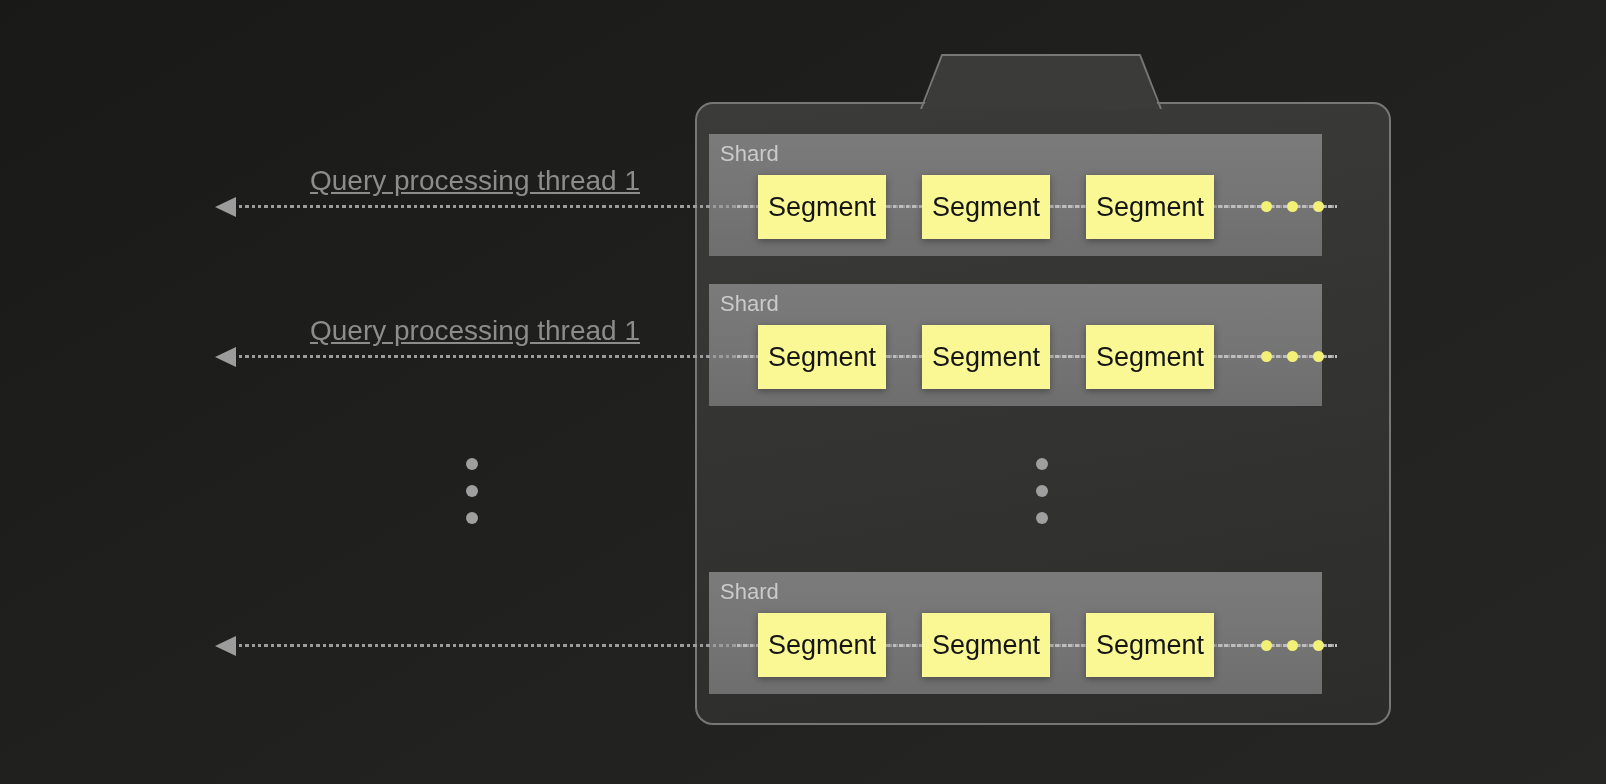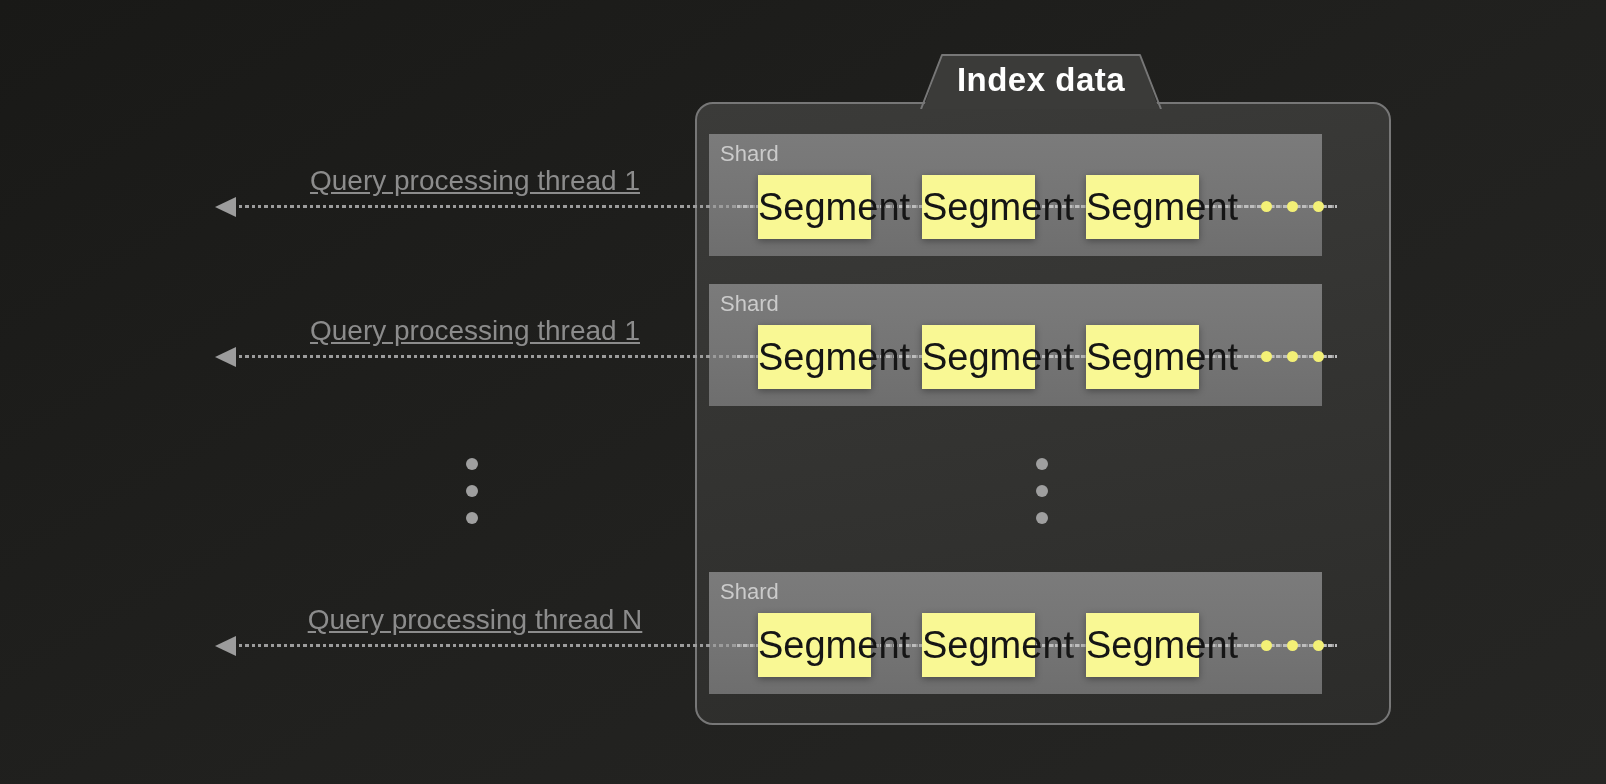--- a/index.html
+++ b/index.html
@@ -47,24 +47,24 @@
     border-top:10px solid transparent; border-bottom:10px solid transparent;
     border-right:21px solid var(--arrow-color,#9c9c9c);
   }
   .thread-label {
     position:absolute; left:270px; width:410px; height:34px; line-height:34px;
     text-align:center; color:var(--thread-text,#8c8c8c); font-size:28px;text-decoration:underline;
   }
 
   
   .segment {
-    position:absolute; width:113px; height:64px;
+    position:absolute; width:128px; height:64px;
     background:var(--segment-fill,#f9f894);
     color:var(--segment-text,#151515);
-    font-size:38px; line-height:64px; text-align:center;
+    font-size:27px; line-height:64px; text-align:center;
     box-shadow:0 2px 7px rgba(0,0,0,0.35);
   }
 
   
   .more-dots { position:absolute; left:1261px; width:63px; height:11px; display:flex; justify-content:space-between; }
   .more-dots i { width:11px; height:11px; border-radius:50%; background:var(--yellow-dot,#f3f076); }
 
   
   .v-ellipsis { position:absolute; top:458px; width:12px; display:flex; flex-direction:column; gap:15px; }
   .v-ellipsis i { width:12px; height:12px; border-radius:50%; background:var(--gray-dot,#9f9f9f); }
@@ -95,21 +95,20 @@
   <div class="dash-line inner" style="left:737px; top:355px; width:600px"></div>
   <div class="dash-line" style="left:232px; top:644px; width:1105px"></div>
   <div class="dash-line inner" style="left:737px; top:644px; width:600px"></div>
 
   <div class="arrowhead" style="left:215px; top:197px"></div>
   <div class="arrowhead" style="left:215px; top:347px"></div>
   <div class="arrowhead" style="left:215px; top:636px"></div>
 
   <div class="thread-label" style="top:164px">Query processing thread 1</div>
   <div class="thread-label" style="top:314px">Query processing thread 1</div>
-  <div class="thread-label" style="top:603px">Query processing thread N</div>
 
   <div class="segment" style="left:758px; top:175px">Segment</div>
   <div class="segment" style="left:922px; top:175px">Segment</div>
   <div class="segment" style="left:1086px; top:175px">Segment</div>
 
   <div class="segment" style="left:758px; top:325px">Segment</div>
   <div class="segment" style="left:922px; top:325px">Segment</div>
   <div class="segment" style="left:1086px; top:325px">Segment</div>
 
   <div class="segment" style="left:758px; top:613px">Segment</div>
@@ -140,15 +139,14 @@
   <div class="v-ellipsis" style="left:1036px">
       <i></i>
       <i></i>
       <i></i>
     </div>
 
   <svg class="tab-svg" viewBox="0 0 250 56">
     <polygon class="tab-shape" points="7,56 26,2 224,2 243,56"></polygon>
     <polyline class="tab-edge" points="5,56 26,2 224,2 245,56"></polyline>
   </svg>
-  <div class="tab-label">Index data</div>
 
 </div>
 
 </body></html>

